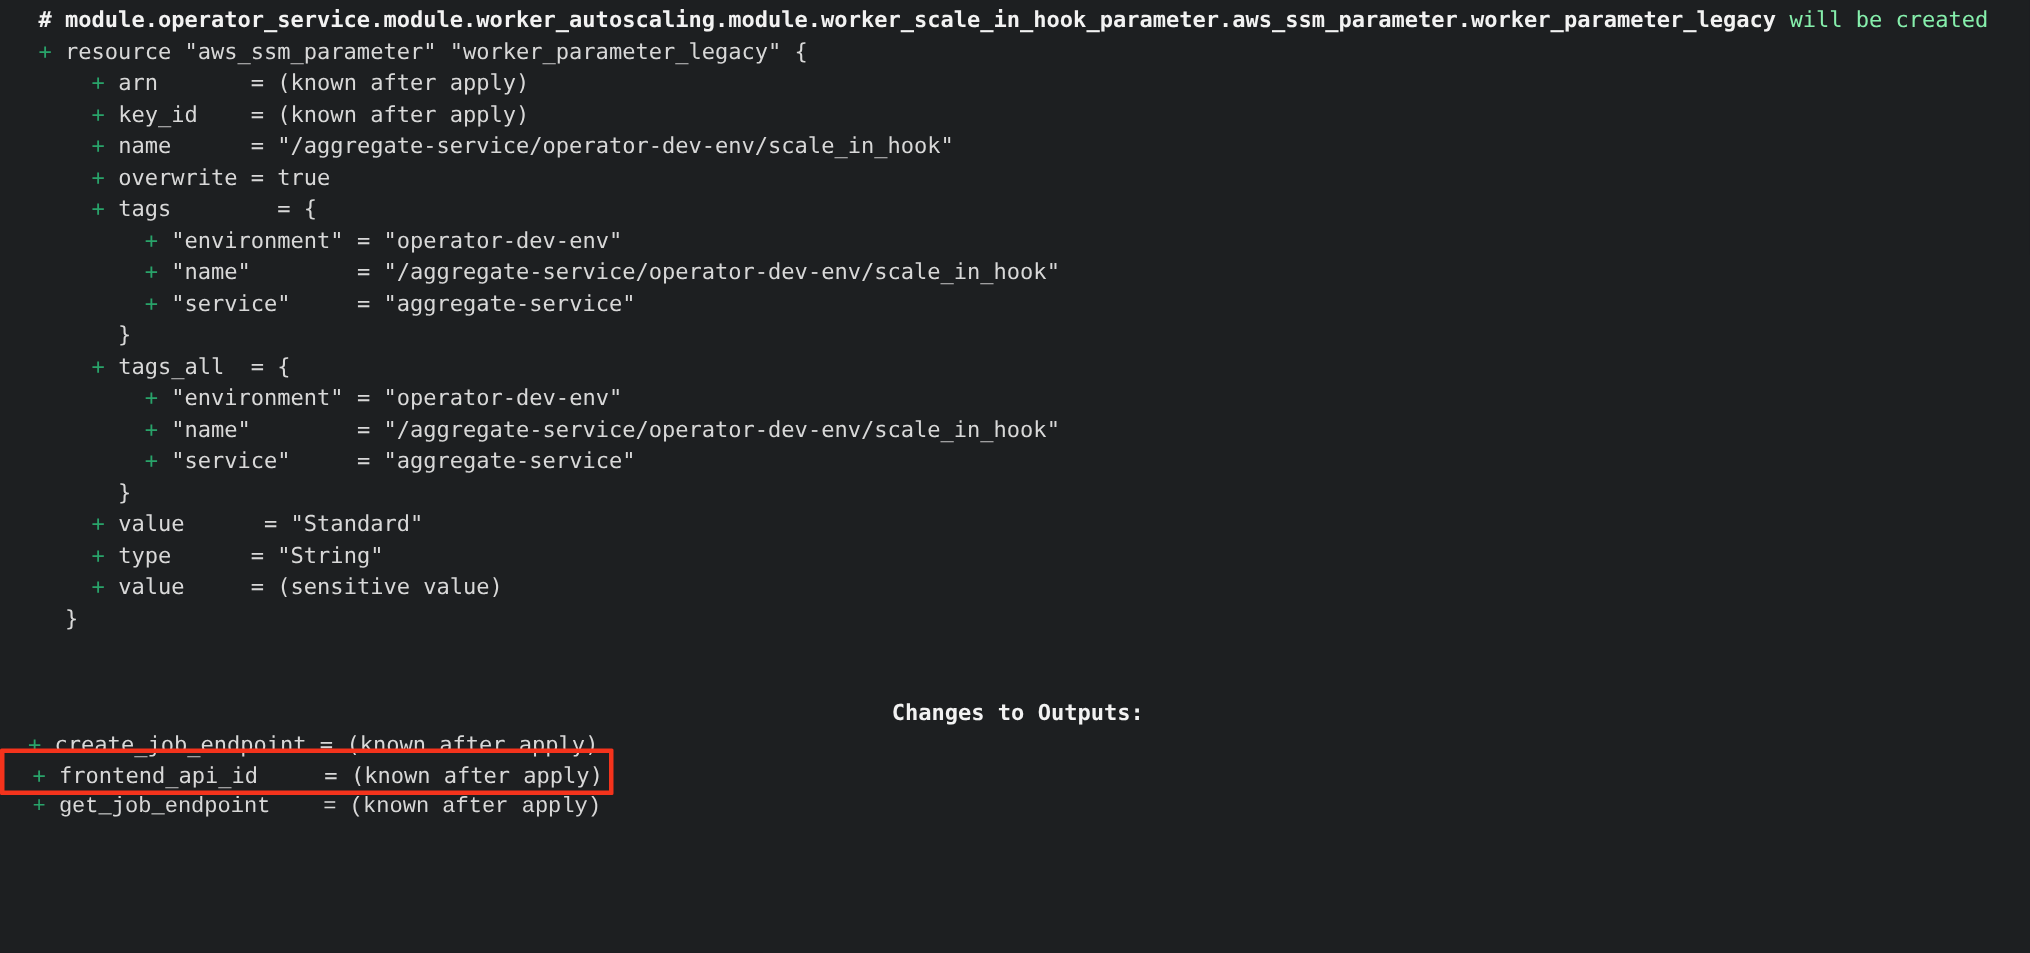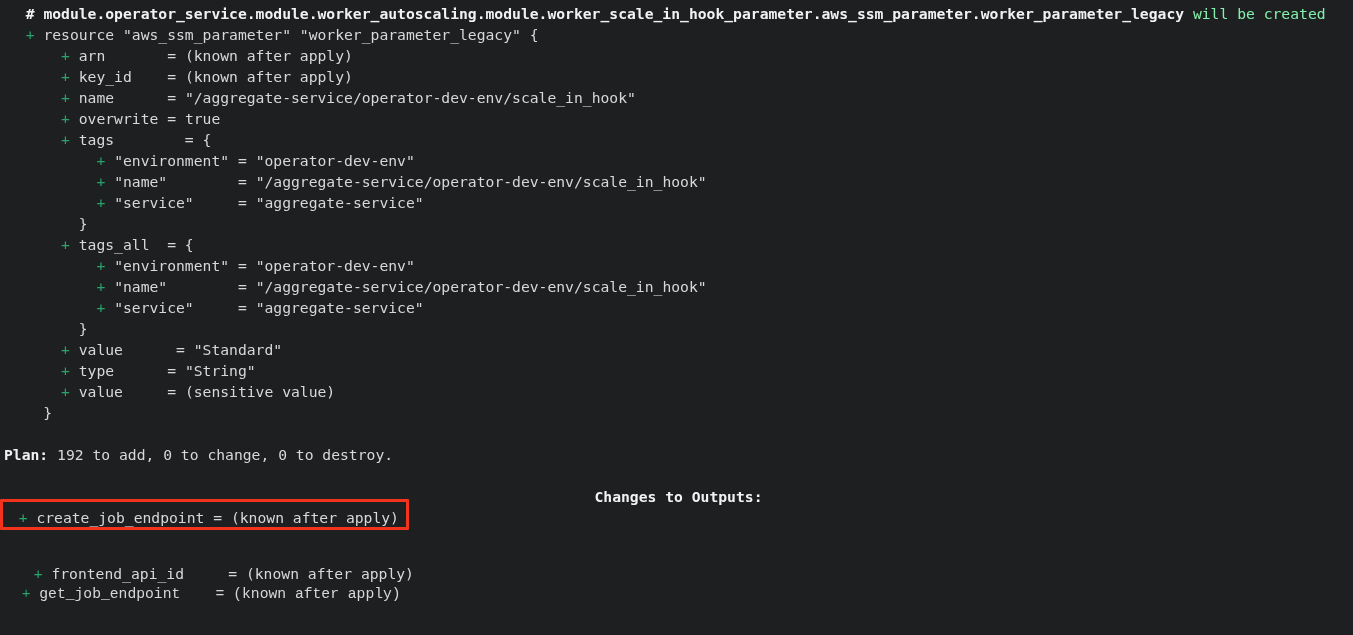--- a/index.html
+++ b/index.html
@@ -75,22 +75,21 @@
       <div class="line"><span class="tok-plus">      + </span><span class="tok-text">tags_all  = {</span></div>
       <div class="line"><span class="tok-plus">          + </span><span class="tok-text">"environment"</span><span class="tok-text"> </span><span class="tok-text">= </span><span class="tok-text">"operator-dev-env"</span></div>
       <div class="line"><span class="tok-plus">          + </span><span class="tok-text">"name"</span><span class="tok-text">        </span><span class="tok-text">= </span><span class="tok-text">"/aggregate-service/operator-dev-env/scale_in_hook"</span></div>
       <div class="line"><span class="tok-plus">          + </span><span class="tok-text">"service"</span><span class="tok-text">     </span><span class="tok-text">= </span><span class="tok-text">"aggregate-service"</span></div>
       <div class="line"><span class="tok-text">        }</span></div>
       <div class="line"><span class="tok-plus">      + </span><span class="tok-text">value</span><span class="tok-text">      </span><span class="tok-text">= </span><span class="tok-text">"Standard"</span></div>
       <div class="line"><span class="tok-plus">      + </span><span class="tok-text">type</span><span class="tok-text">      </span><span class="tok-text">= </span><span class="tok-text">"String"</span></div>
       <div class="line"><span class="tok-plus">      + </span><span class="tok-text">value</span><span class="tok-text">     </span><span class="tok-text">= </span><span class="tok-text">(sensitive value)</span></div>
       <div class="line"><span class="tok-text">    }</span></div>
       <div class="line blank"> </div>
-      <div class="line plan-line" style="padding-left: 4px;"><span class="tok-bold">Plan:</span><span class="tok-text"> 192 to add, 0 to change, 0 to destroy.</span></div>
       <div class="line blank"> </div>
       <div class="line" style="padding-left: 4px; text-align: center;"><span class="tok-bold">Changes to Outputs:</span></div>
       <div class="line" style="padding-left: 1px;"><span class="tok-plus">  + </span><span class="tok-text">create_job_endpoint</span><span class="tok-text"> </span><span class="tok-text">= </span><span class="tok-text">(known after apply)</span></div>
-      <div class="line" style="padding-left: 16px; margin-top: 35px;"><span class="tok-plus">  + </span><span class="tok-text">frontend_api_id</span><span class="tok-text">     </span><span class="tok-text">= </span><span class="tok-text">(known after apply)</span></div>
+      <div class="line" style="padding-left: 4px;"><span class="tok-plus">  + </span><span class="tok-text">frontend_api_id</span><span class="tok-text">     </span><span class="tok-text">= </span><span class="tok-text">(known after apply)</span></div>
       <div class="line" style="padding-left: 4px; font-family: Liberation Mono, monospace;"><span class="tok-plus">  + </span><span class="tok-text">get_job_endpoint</span><span class="tok-text">    </span><span class="tok-text">= </span><span class="tok-text">(known after apply)</span></div>
     </div>
 
   <div class="highlight-box"></div>
 </div>
 
 </body></html>

